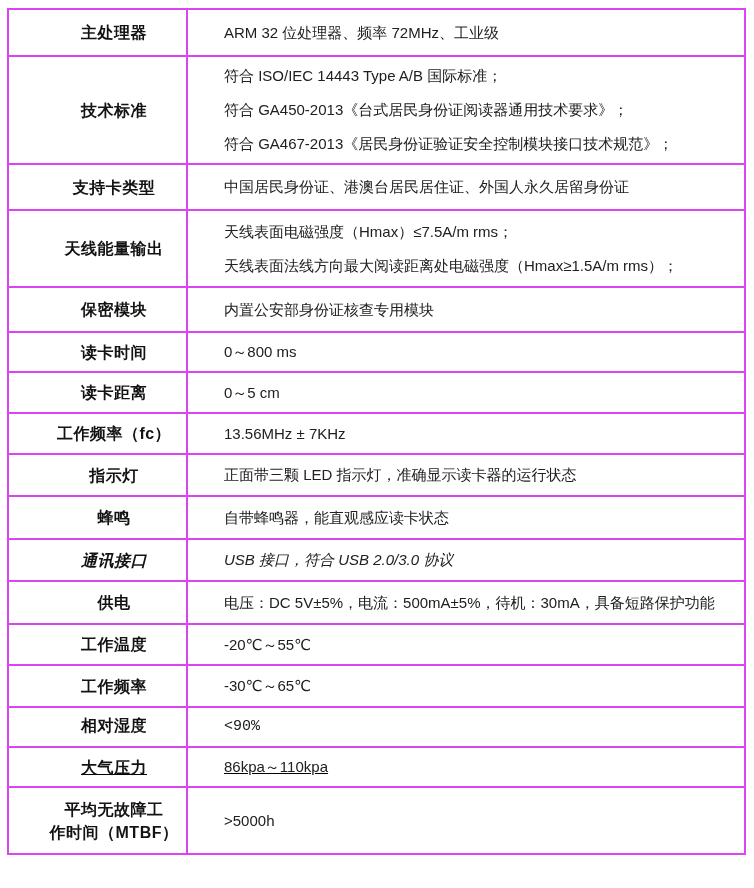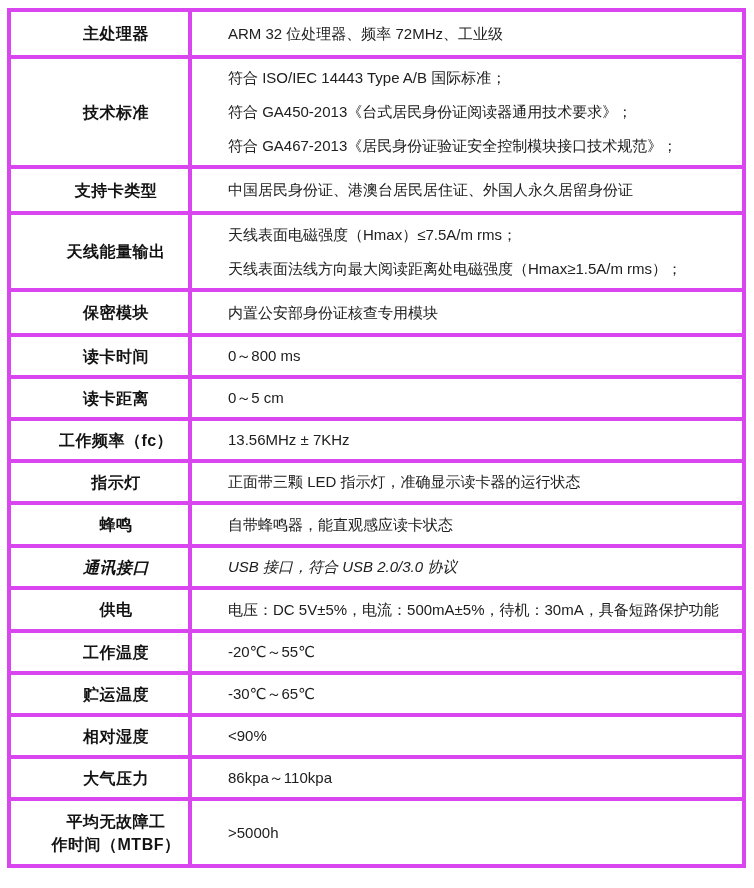--- a/index.html
+++ b/index.html
@@ -20,21 +20,21 @@
     left: 7px;
     top: 8px;
   }
   table.spec-table {
     border-collapse: collapse;
     table-layout: fixed;
     width: 739px;
     border: 2px solid #161616;
   }
   table.spec-table td {
-    border: 4px solid #d946ef;
+    border: 2px solid #d946ef;
     overflow: hidden;
     padding-left: 36px;
   }
   td.label-cell {
     width: 138px;
     text-align: center;
     vertical-align: middle;
     font-weight: bold;
     font-size: 16px;
     color: #131313;
@@ -164,35 +164,35 @@
         <tr style="height:41px;">
           <td class="label-cell">
               <div class="label-line">工作温度</div>
             </td>
           <td class="value-cell">
               <div class="value-line">-20℃～55℃</div>
             </td>
         </tr>
         <tr style="height:42px;">
           <td class="label-cell">
-              <div class="label-line">贮运温度</div>
+              <div class="label-line">工作频率</div>
             </td>
           <td class="value-cell">
               <div class="value-line">-30℃～65℃</div>
             </td>
         </tr>
-        <tr style="height:38px;">
+        <tr style="height:38px;font-family:Liberation Mono, monospace;">
           <td class="label-cell">
               <div class="label-line">相对湿度</div>
             </td>
           <td class="value-cell">
               <div class="value-line">&lt;90%</div>
             </td>
         </tr>
-        <tr style="height:36px;">
+        <tr style="height:36px;text-decoration:underline;">
           <td class="label-cell">
               <div class="label-line">大气压力</div>
             </td>
           <td class="value-cell">
               <div class="value-line">86kpa～110kpa</div>
             </td>
         </tr>
         <tr style="height:67px;">
           <td class="label-cell">
             <div class="label-line">平均无故障工</div>

